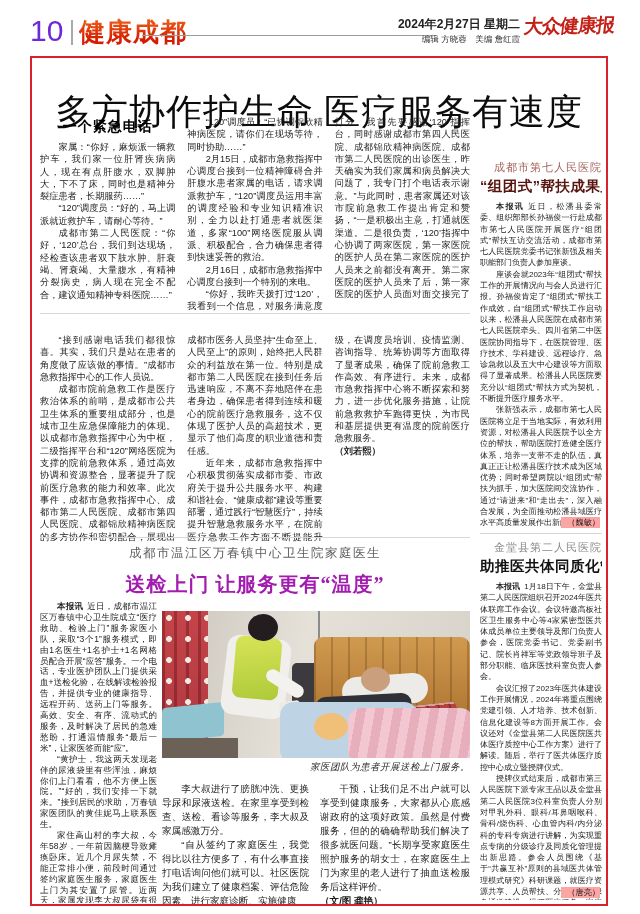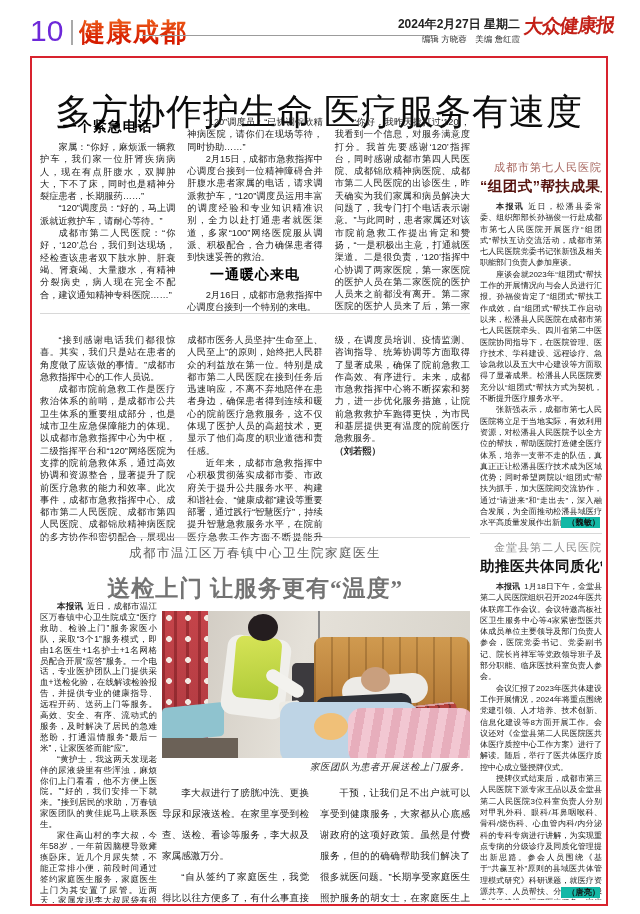--- a/index.html
+++ b/index.html
@@ -37,32 +37,32 @@
   .side-article{position:absolute;left:448px;width:122px;overflow:hidden;}
   .side1{top:102px;height:370px;}
   .side2{top:482px;height:360px;}
   .kicker{font-size:11px;text-align:right;letter-spacing:1px;white-space:nowrap;}
   .side1 .kicker{color:#a4625a;}
   .side2 .kicker{color:#8a8a8a;}
   .side-title{margin:2px 0 5px;font-size:14.5px;font-weight:900;text-align:center;letter-spacing:0.5px;white-space:nowrap;}
   .side1 .side-title{color:#571510;}
   .side2 .side-title{color:#121212;}
   .side-body p{margin:0;font-size:8px;line-height:11.3px;text-align:justify;text-indent:2em;color:#1c1c1c;}
-  .byline-abs{position:absolute;right:2px;bottom:2px;background:#14b8a6;padding-left:6px;font-size:8.2px;font-weight:700;color:#111;}
+  .byline-abs{position:absolute;right:2px;bottom:2px;background:#fca5a5;padding-left:6px;font-size:8.2px;font-weight:400;color:#111;}
   
   .fd-kicker{position:absolute;left:8px;top:487px;width:430px;text-align:center;font-size:12.5px;color:#5f5f5f;letter-spacing:1.5px;white-space:nowrap;}
   .fd-title{position:absolute;left:8px;top:500px;width:430px;text-align:center;font-family:"Liberation Serif",serif;
-    font-size:23px;font-weight:900;color:#737373;letter-spacing:1px;white-space:nowrap;}
+    font-size:20px;font-weight:900;color:#a21caf;letter-spacing:1px;white-space:nowrap;}
   .fd-col{position:absolute;overflow:hidden;}
   .fd-col p{margin:0;text-align:justify;text-indent:2em;color:#1c1c1c;}
   .fd-col1{left:8px;top:543px;width:117px;height:302px;}
   .fd-col1 p{font-size:8.5px;line-height:10.9px;}
   .fd-col2{left:130px;top:724px;width:147px;height:122px;}
   .fd-col3{left:288px;top:724px;width:150px;height:122px;}
-  .fd-col2 p,.fd-col3 p{font-size:9.6px;line-height:21px;}
+  .fd-col2 p,.fd-col3 p{font-size:9.6px;line-height:14px;}
   .fd-caption{position:absolute;left:130px;top:703px;width:308px;text-align:right;font-size:9.5px;color:#2a2a2a;
     font-family:"Liberation Serif",serif;font-style:italic;letter-spacing:0.5px;}
   
   .photo{position:absolute;left:130px;top:553px;width:308px;height:147px;overflow:hidden;
     background:linear-gradient(100deg,#cbc5bc 0%,#e5e1d9 45%,#d7d3ca 100%);}
   .photo *{position:absolute;}
   .curtain{left:0;top:0;width:46px;height:100%;
     background-image:radial-gradient(circle at 7px 7px,#f3e9e2 2.6px,transparent 3.2px),
       repeating-linear-gradient(90deg,rgba(0,0,0,.18) 0 3px,rgba(255,255,255,.05) 3px 12px),
       linear-gradient(#c23a40,#a92f36);background-size:19px 21px,auto,auto;}
@@ -109,21 +109,20 @@
 
   <h1 class="headline">多方协作护生命 医疗服务有速度</h1>
 
   <div class="cols3 blockA body-txt">
     <h3 class="subhead">一个紧急电话</h3>
     <p>家属：“你好，麻烦派一辆救护车，我们家一位肝肾疾病病人，现在有点肝腹水，双脚肿大，下不了床，同时也是精神分裂症患者，长期服药……”</p>
     <p>“120”调度员：“好的，马上调派就近救护车，请耐心等待。”</p>
     <p>成都市第二人民医院：“你好，‘120’总台，我们到达现场，经检查该患者双下肢水肿、肝衰竭、肾衰竭、大量腹水，有精神分裂病史，病人现在完全不配合，建议通知精神专科医院……”</p>
     <p>“120”调度员：“已协调锦欣精神病医院，请你们在现场等待，同时协助……”</p>
     <p>2月15日，成都市急救指挥中心调度台接到一位精神障碍合并肝腹水患者家属的电话，请求调派救护车，“120”调度员运用丰富的调度经验和专业知识精准识别，全力以赴打通患者就医渠道，多家“100”网络医院服从调派、积极配合，合力确保患者得到快速妥善的救治。</p>
-    <h3 class="subhead">一通暖心来电</h3>
     <p>2月16日，成都市急救指挥中心调度台接到一个特别的来电。</p>
     <p>“你好，我昨天拨打过‘120’，我看到一个信息，对服务满意度打分。我首先要感谢‘120’指挥台，同时感谢成都市第四人民医院、成都锦欣精神病医院、成都市第二人民医院的出诊医生，昨天确实为我们家属和病员解决大问题了，我专门打个电话表示谢意。”与此同时，患者家属还对该市院前急救工作提出肯定和赞扬，“一是积极出主意，打通就医渠道。二是很负责，‘120’指挥中心协调了两家医院，第一家医院的医护人员在第二家医院的医护人员来之前都没有离开。第二家医院的医护人员来了后，第一家医院的医护人员面对面交接完了才离开的，很有职业道德，尽职履责……让人感觉很温馨。”</p>
   </div>
 
   <div class="hr hr-left-mid"></div>
 
   <div class="cols3 blockB body-txt">
     <p>“接到感谢电话我们都很惊喜。其实，我们只是站在患者的角度做了应该做的事情。”成都市急救指挥中心的工作人员说。</p>
     <p>成都市院前急救工作是医疗救治体系的前哨，是成都市公共卫生体系的重要组成部分，也是城市卫生应急保障能力的体现。以成都市急救指挥中心为中枢，二级指挥平台和“120”网络医院为支撑的院前急救体系，通过高效协调和资源整合，显著提升了院前医疗急救的能力和效率。此次事件，成都市急救指挥中心、成都市第二人民医院、成都市第四人民医院、成都锦欣精神病医院的多方协作和密切配合，展现出成都市医务人员坚持“生命至上、人民至上”的原则，始终把人民群众的利益放在第一位。特别是成都市第二人民医院在接到任务后迅速响应，不离不弃地陪伴在患者身边，确保患者得到连续和暖心的院前医疗急救服务，这不仅体现了医护人员的高超技术，更显示了他们高度的职业道德和责任感。</p>
     <p>近年来，成都市急救指挥中心积极贯彻落实成都市委、市政府关于提升公共服务水平、构建和谐社会、“健康成都”建设等重要部署，通过践行“智慧医疗”，持续提升智慧急救服务水平，在院前医疗急救工作方面不断提能升级，在调度员培训、疫情监测、咨询指导、统筹协调等方面取得了显著成果，确保了院前急救工作高效、有序进行。未来，成都市急救指挥中心将不断探索和努力，进一步优化服务措施，让院前急救救护车跑得更快，为市民和基层提供更有温度的院前医疗急救服务。</p>

